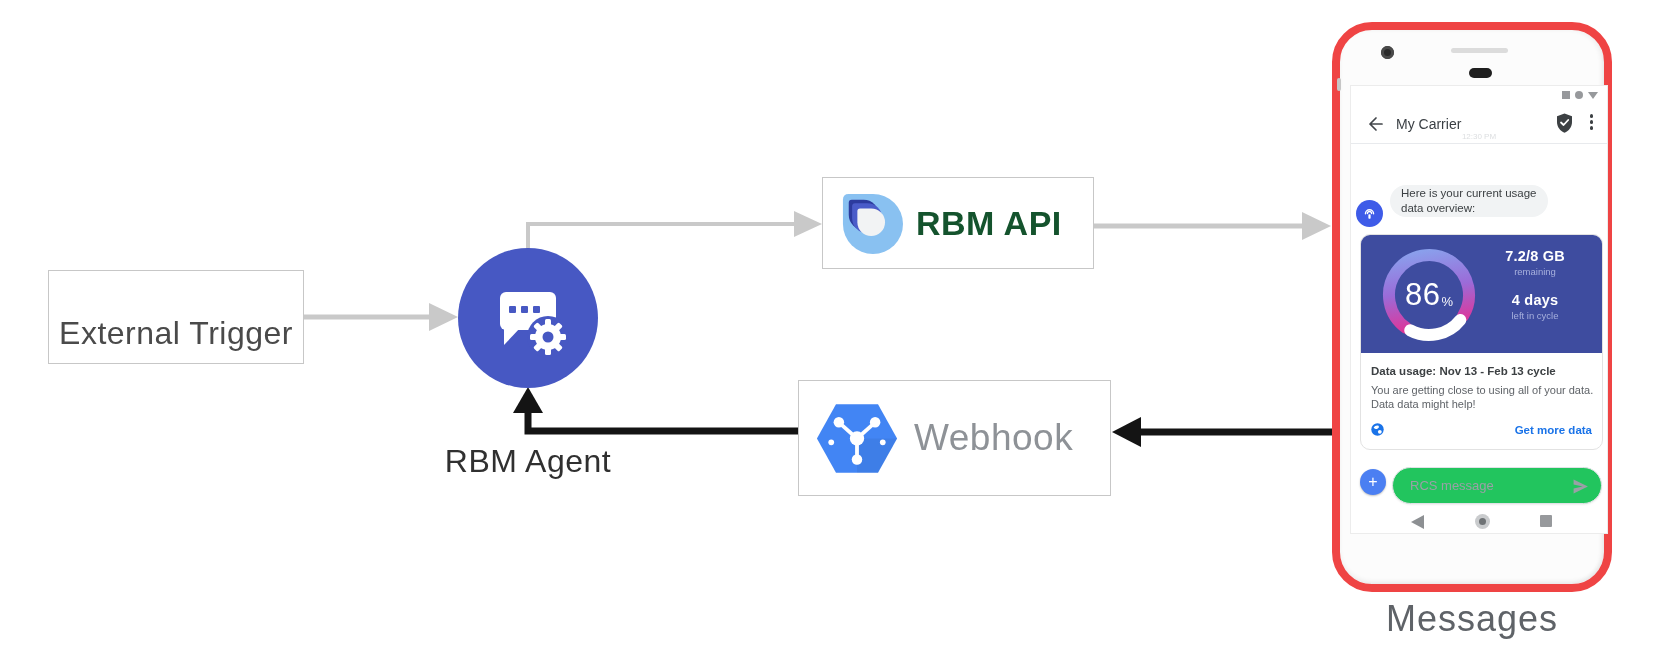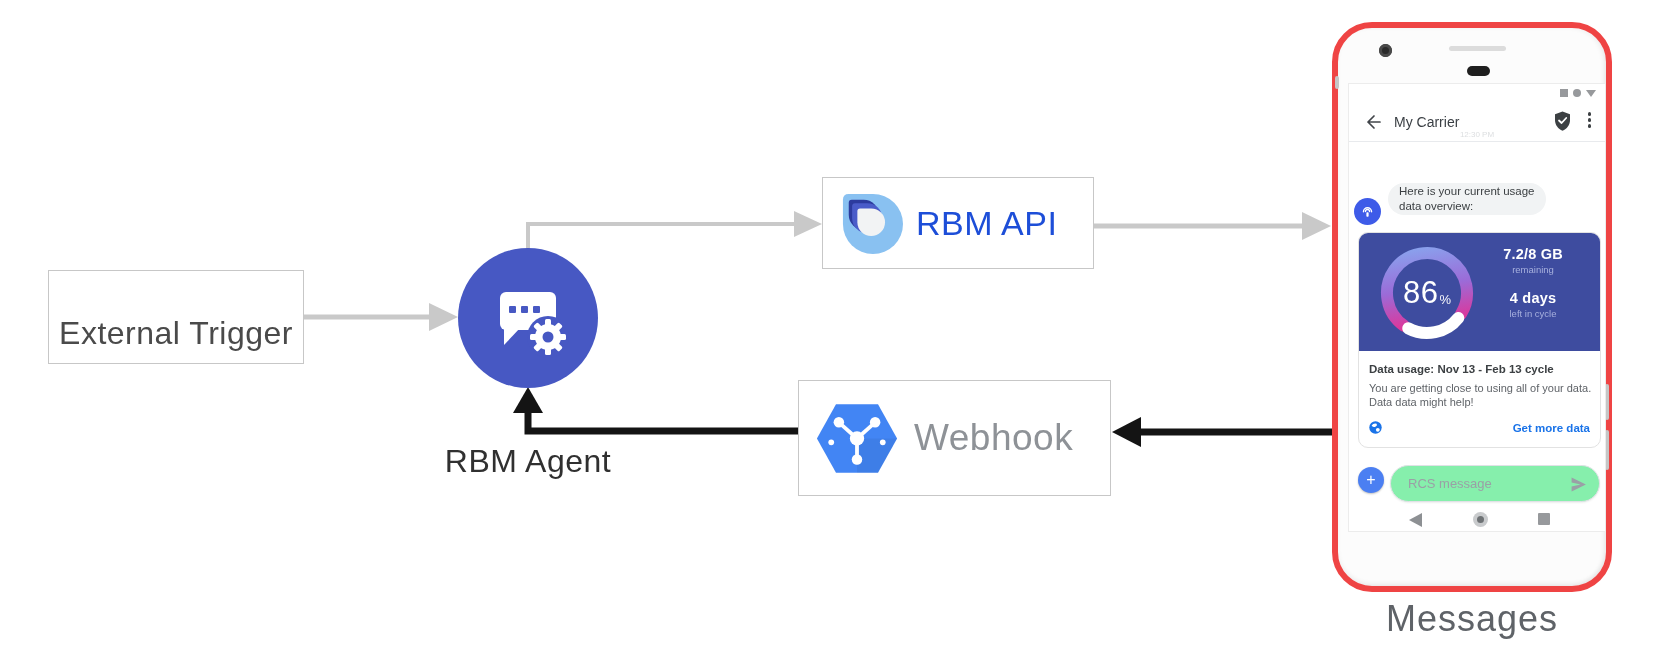--- a/index.html
+++ b/index.html
@@ -7,34 +7,34 @@
           font-family:"Liberation Sans","DejaVu Sans",sans-serif;}
   .abs{position:absolute;}
   svg{display:block;}
 
   
   .dbox{position:absolute;background:#fff;border:1.5px solid #c7c7c7;box-sizing:border-box;
         display:flex;align-items:center;justify-content:center;}
   #ext-trigger{left:48px;top:270px;width:256px;height:94px;}
   #ext-trigger .lbl{font-size:32px;font-weight:300;color:#4a4a4a;letter-spacing:.5px;margin-top:32px;}
   #rbm-api-box{left:822px;top:177px;width:272px;height:92px;justify-content:flex-start;padding-left:18px;gap:13px;}
-  #rbm-api-box .lbl{font-size:34px;font-weight:400;color:#1d4ed8;letter-spacing:.5px;}
+  #rbm-api-box .lbl{font-size:34px;font-weight:700;color:#14532d;letter-spacing:.5px;}
   #webhook-box{left:798px;top:380px;width:313px;height:116px;justify-content:flex-start;padding-left:16px;gap:15px;}
   #webhook-box .lbl{font-size:37px;font-weight:300;color:#8e9297;letter-spacing:.5px;}
 
   #agent-circle{position:absolute;left:458px;top:248px;width:140px;height:140px;border-radius:50%;
                 background:#4758C3;}
   #agent-label{position:absolute;left:398px;top:443px;width:260px;text-align:center;
                font-size:32px;font-weight:300;color:#303030;letter-spacing:.5px;}
   #messages-label{position:absolute;left:1332px;top:598px;width:280px;text-align:center;
                   font-size:36px;font-weight:300;color:#5f6368;letter-spacing:1px;}
 
   
   #phone{position:absolute;left:1332px;top:22px;width:280px;height:570px;border-radius:40px;
-         background:#fcfcfc;border:6px solid #ef4444;box-sizing:border-box;
+         background:#fcfcfc;border:8px solid #ef4444;box-sizing:border-box;
          box-shadow:inset -3px 0 4px rgba(0,0,0,.05), inset 0 -3px 4px rgba(0,0,0,.05);}
   #camera{position:absolute;left:41px;top:16px;width:13px;height:13px;border-radius:50%;
           background:#2b2b2b;box-shadow:inset 0 0 0 3px #4a4a4a;}
   #speaker-slot{position:absolute;left:111px;top:18px;width:57px;height:5px;border-radius:3px;background:#dcdcdc;}
   #earpiece{position:absolute;left:129px;top:38px;width:23px;height:10px;border-radius:6px;background:#1f1f1f;}
   .side-nub{position:absolute;background:#c6c6c6;border-radius:2px;}
 
   #screen{position:absolute;left:10px;top:55px;width:258px;height:449px;background:#fff;
           border:1px solid #ececec;box-sizing:border-box;overflow:hidden;}
 
@@ -74,21 +74,21 @@
   #card-title{font-size:11.5px;font-weight:bold;color:#3c4043;white-space:nowrap;}
   .card-line{font-size:11px;line-height:14px;color:#5f6368;white-space:nowrap;}
   #card-body .first{margin-top:6px;}
   #card-action{margin-top:12px;display:flex;align-items:center;justify-content:space-between;gap:5px;}
   #card-action span{font-size:11.5px;font-weight:bold;color:#1a73e8;}
 
   #plus-btn{position:absolute;left:9px;top:383px;width:26px;height:26px;border-radius:50%;background:#4b7ff2;
             color:#fff;display:flex;align-items:center;justify-content:center;font-size:16px;
             box-shadow:0 1px 2px rgba(0,0,0,.25);}
   #rcs-pill{position:absolute;left:41px;top:381px;width:210px;height:37px;border-radius:19px;
-            border:1px solid #e0e2e6;box-sizing:border-box;background:#86efac;
+            border:1px solid #e0e2e6;box-sizing:border-box;background:#22c55e;
             box-shadow:0 1px 2px rgba(0,0,0,.07);display:flex;align-items:center;}
   #rcs-input{border:none;outline:none;background:transparent;margin-left:15px;width:140px;
              font-size:13px;font-family:inherit;color:#3c4043;}
   #rcs-input::placeholder{color:#9aa0a6;}
   #send-btn{position:absolute;right:12px;top:10px;width:17px;height:17px;}
 
   #navbar{position:absolute;left:0;right:0;top:427px;height:18px;}
   #nav-back{position:absolute;left:60px;top:2px;width:0;height:0;
             border-top:7.5px solid transparent;border-bottom:7.5px solid transparent;
             border-right:13px solid #8d9093;}

